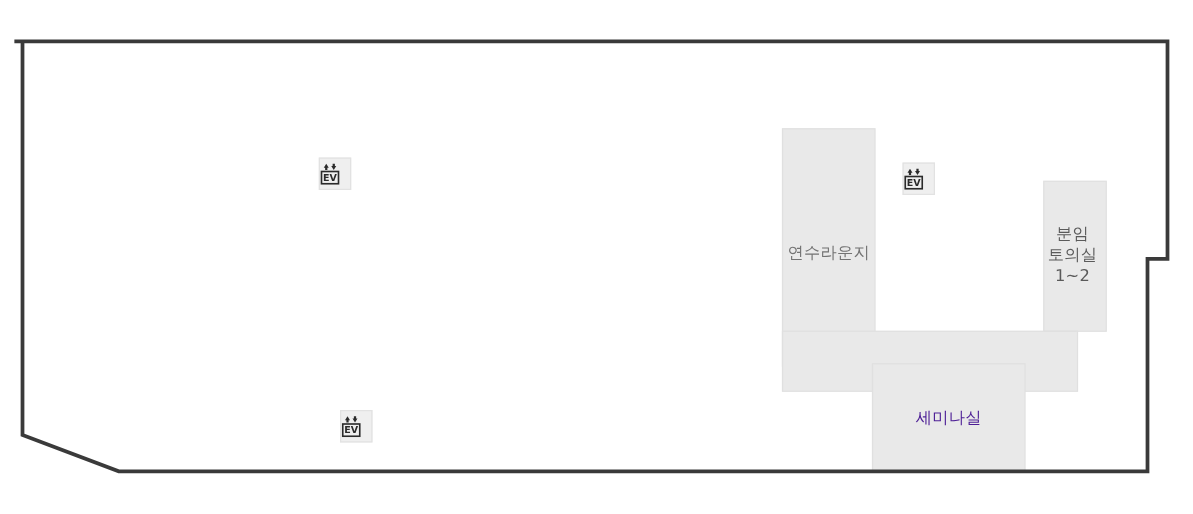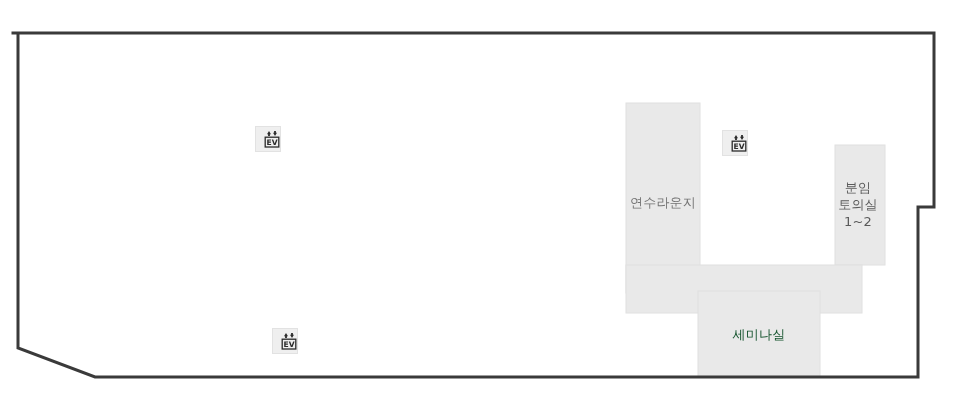--- a/index.html
+++ b/index.html
@@ -38,21 +38,21 @@
   }
   .ev-marker {
     position: absolute;
     width: 26px;
     height: 26px;
     background: #efefef;
     border: 1px solid #e2e2e2;
     box-sizing: border-box;
     display: flex;
     align-items: center;
-    justify-content: flex-end;
+    justify-content: flex-start;
   }
   .ev-marker .ev-glyph {
     display: block;
     width: 16px;
     height: 18px;
   }
 </style>
 </head>
 <body>
 
@@ -66,21 +66,21 @@
         <rect x="698" y="291" width="122" height="86" fill="#e9e9e9" stroke="#e0e0e0" stroke-width="1"></rect>
       </g>
     <polyline id="building-outline" fill="none" stroke="#3a3a3a" stroke-width="3" stroke-linejoin="miter" stroke-linecap="square" points="13,33 934,33 934,207 918,207 918,377 95,377 18,348 18,33"></polyline>
   </svg>
 
   <div id="labels-layer">
       <div class="room-label" style="left: 626px; top: 194px; width: 74px; color: #737373;">연수라운지</div>
       <div class="room-label" style="left: 835px; top: 179px; width: 46px; color: rgb(90, 90, 90);">분임
 토의실
 1~2</div>
-      <div class="room-label" style="left: 698px; top: 326px; width: 122px; color: #14532d;">세미나실</div>
+      <div class="room-label" style="left: 698px; top: 326px; width: 122px; color: #4c1d95;">세미나실</div>
     </div>
   <div id="markers-layer">
       <div class="ev-marker" style="left: 255px; top: 126px; background: rgb(239, 239, 239); border-color: rgb(226, 226, 226);">
         <svg class="ev-glyph" viewBox="0 0 16 18">
           <path d="M5 1 L7 4.2 L5.9 4.2 L5.9 6 L4.1 6 L4.1 4.2 L3 4.2 Z" fill="#2b2b2b"></path>
           <path d="M11 6 L9 2.8 L10.1 2.8 L10.1 1 L11.9 1 L11.9 2.8 L13 2.8 Z" fill="#2b2b2b"></path>
           <rect x="1.2" y="7.2" width="13.6" height="9.8" fill="none" stroke="#2b2b2b" stroke-width="1.3"></rect>
           <text x="8" y="14.8" text-anchor="middle" font-size="7.6" font-family="&quot;DejaVu Sans&quot;, &quot;Liberation Sans&quot;, sans-serif" font-weight="bold" fill="#2b2b2b">EV</text>
         </svg>
       </div>

